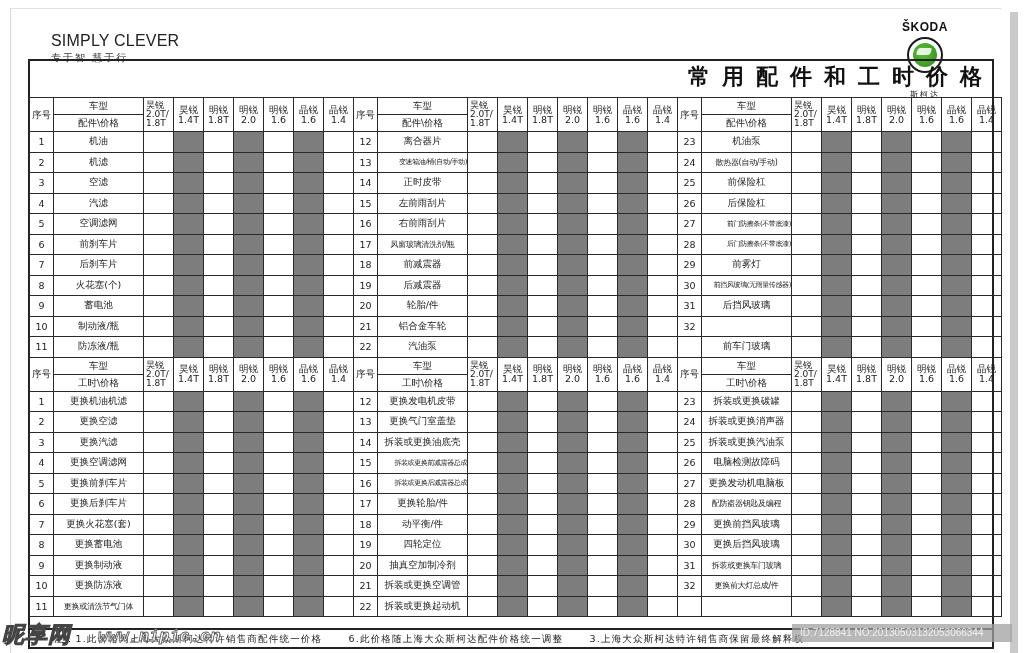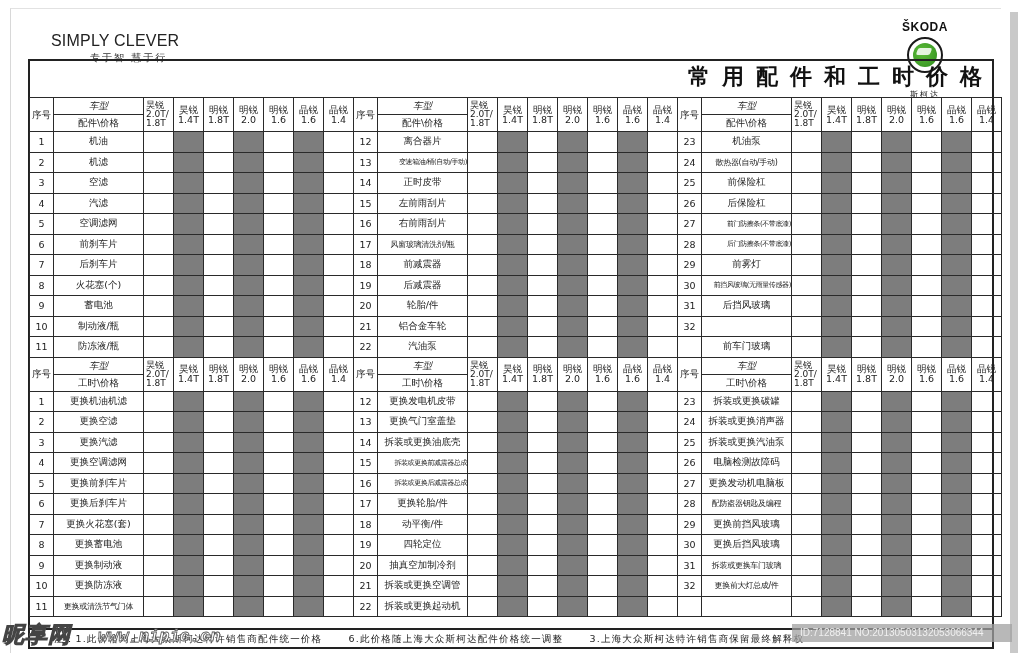--- a/index.html
+++ b/index.html
@@ -13,21 +13,21 @@
     position: absolute; left: 10px; top: 8px; width: 990px; height: 650px;
     border-left: 1px solid #d8d8d8; border-top: 1px solid #e2e2e2;
     background: #fff;
   }
   .right-strip {
     position: absolute; left: 1010px; top: 12px; width: 8px; height: 641px;
     background: #c9c9c9;
   }
   .brand-left { position: absolute; left: 51px; top: 32px; }
   .brand-left .en { font-size: 16px; letter-spacing: 0.2px; color: #222; font-family: "Liberation Sans", sans-serif; }
-  .brand-left .cn { font-size: 10px; letter-spacing: 2px; color: #333; margin-top: 1px; margin-left: 39px; }
+  .brand-left .cn { font-size: 10px; letter-spacing: 2px; color: #333; margin-top: 1px; }
 
   .logo { position: absolute; left: 890px; top: 20px; width: 70px; text-align: center; }
   .logo .word { font-weight: bold; font-size: 12px; letter-spacing: 0.5px; color: #111; font-family: "Liberation Sans", sans-serif; }
   .logo .circle {
     width: 32px; height: 32px; margin: 3px auto 0; border-radius: 50%;
     border: 2px solid #1a1a1a; background: #fff; position: relative;
   }
   .logo .circle .inner {
     position: absolute; left: 4px; top: 4px; width: 24px; height: 24px; border-radius: 50%;
     background: radial-gradient(circle at 40% 40%, #5fbf3a, #2e8b1e);
@@ -52,21 +52,21 @@
     border: 1.5px solid #2a2a2a; padding: 0; text-align: center; vertical-align: middle;
     font-size: 9.5px; height: 19.5px; overflow: hidden; white-space: nowrap; color: #222;
   }
   .grid td.hd { font-size: 9.5px; line-height: 10px; }
   .grid td.hd-model { font-size: 9px; line-height: 9px; text-align: left; padding-left: 2px; }
   .grid td.shade { background: #7d7d7d; }
   .grid td.num { font-size: 9.5px; }
   .grid td.name { font-size: 9.5px; }
   .grid td.small { font-size: 8px; letter-spacing: -0.3px; }
   .grid td.tiny { font-size: 7px; letter-spacing: -0.4px; text-align: right; }
-  .grid tr.hdrow1 td.sub { height: 16px; font-style: italic; }
+  .grid tr.hdrow1 td.sub { height: 16px; }
   .grid tr.hdrow2 td.sub { height: 16px; }
 
   .notes {
     position: absolute; left: 29px; top: 628px; width: 964px; height: 19px;
     border-top: 2px solid #222; font-size: 9.5px; line-height: 17px; color: #222;
     padding-left: 25px; box-sizing: border-box; letter-spacing: 1.2px; white-space: nowrap;
   }
   .notes span { margin-right: 22px; margin-top: 48px; }
   .watermark-id {
     position: absolute; left: 792px; top: 624px; width: 220px; height: 18px;

